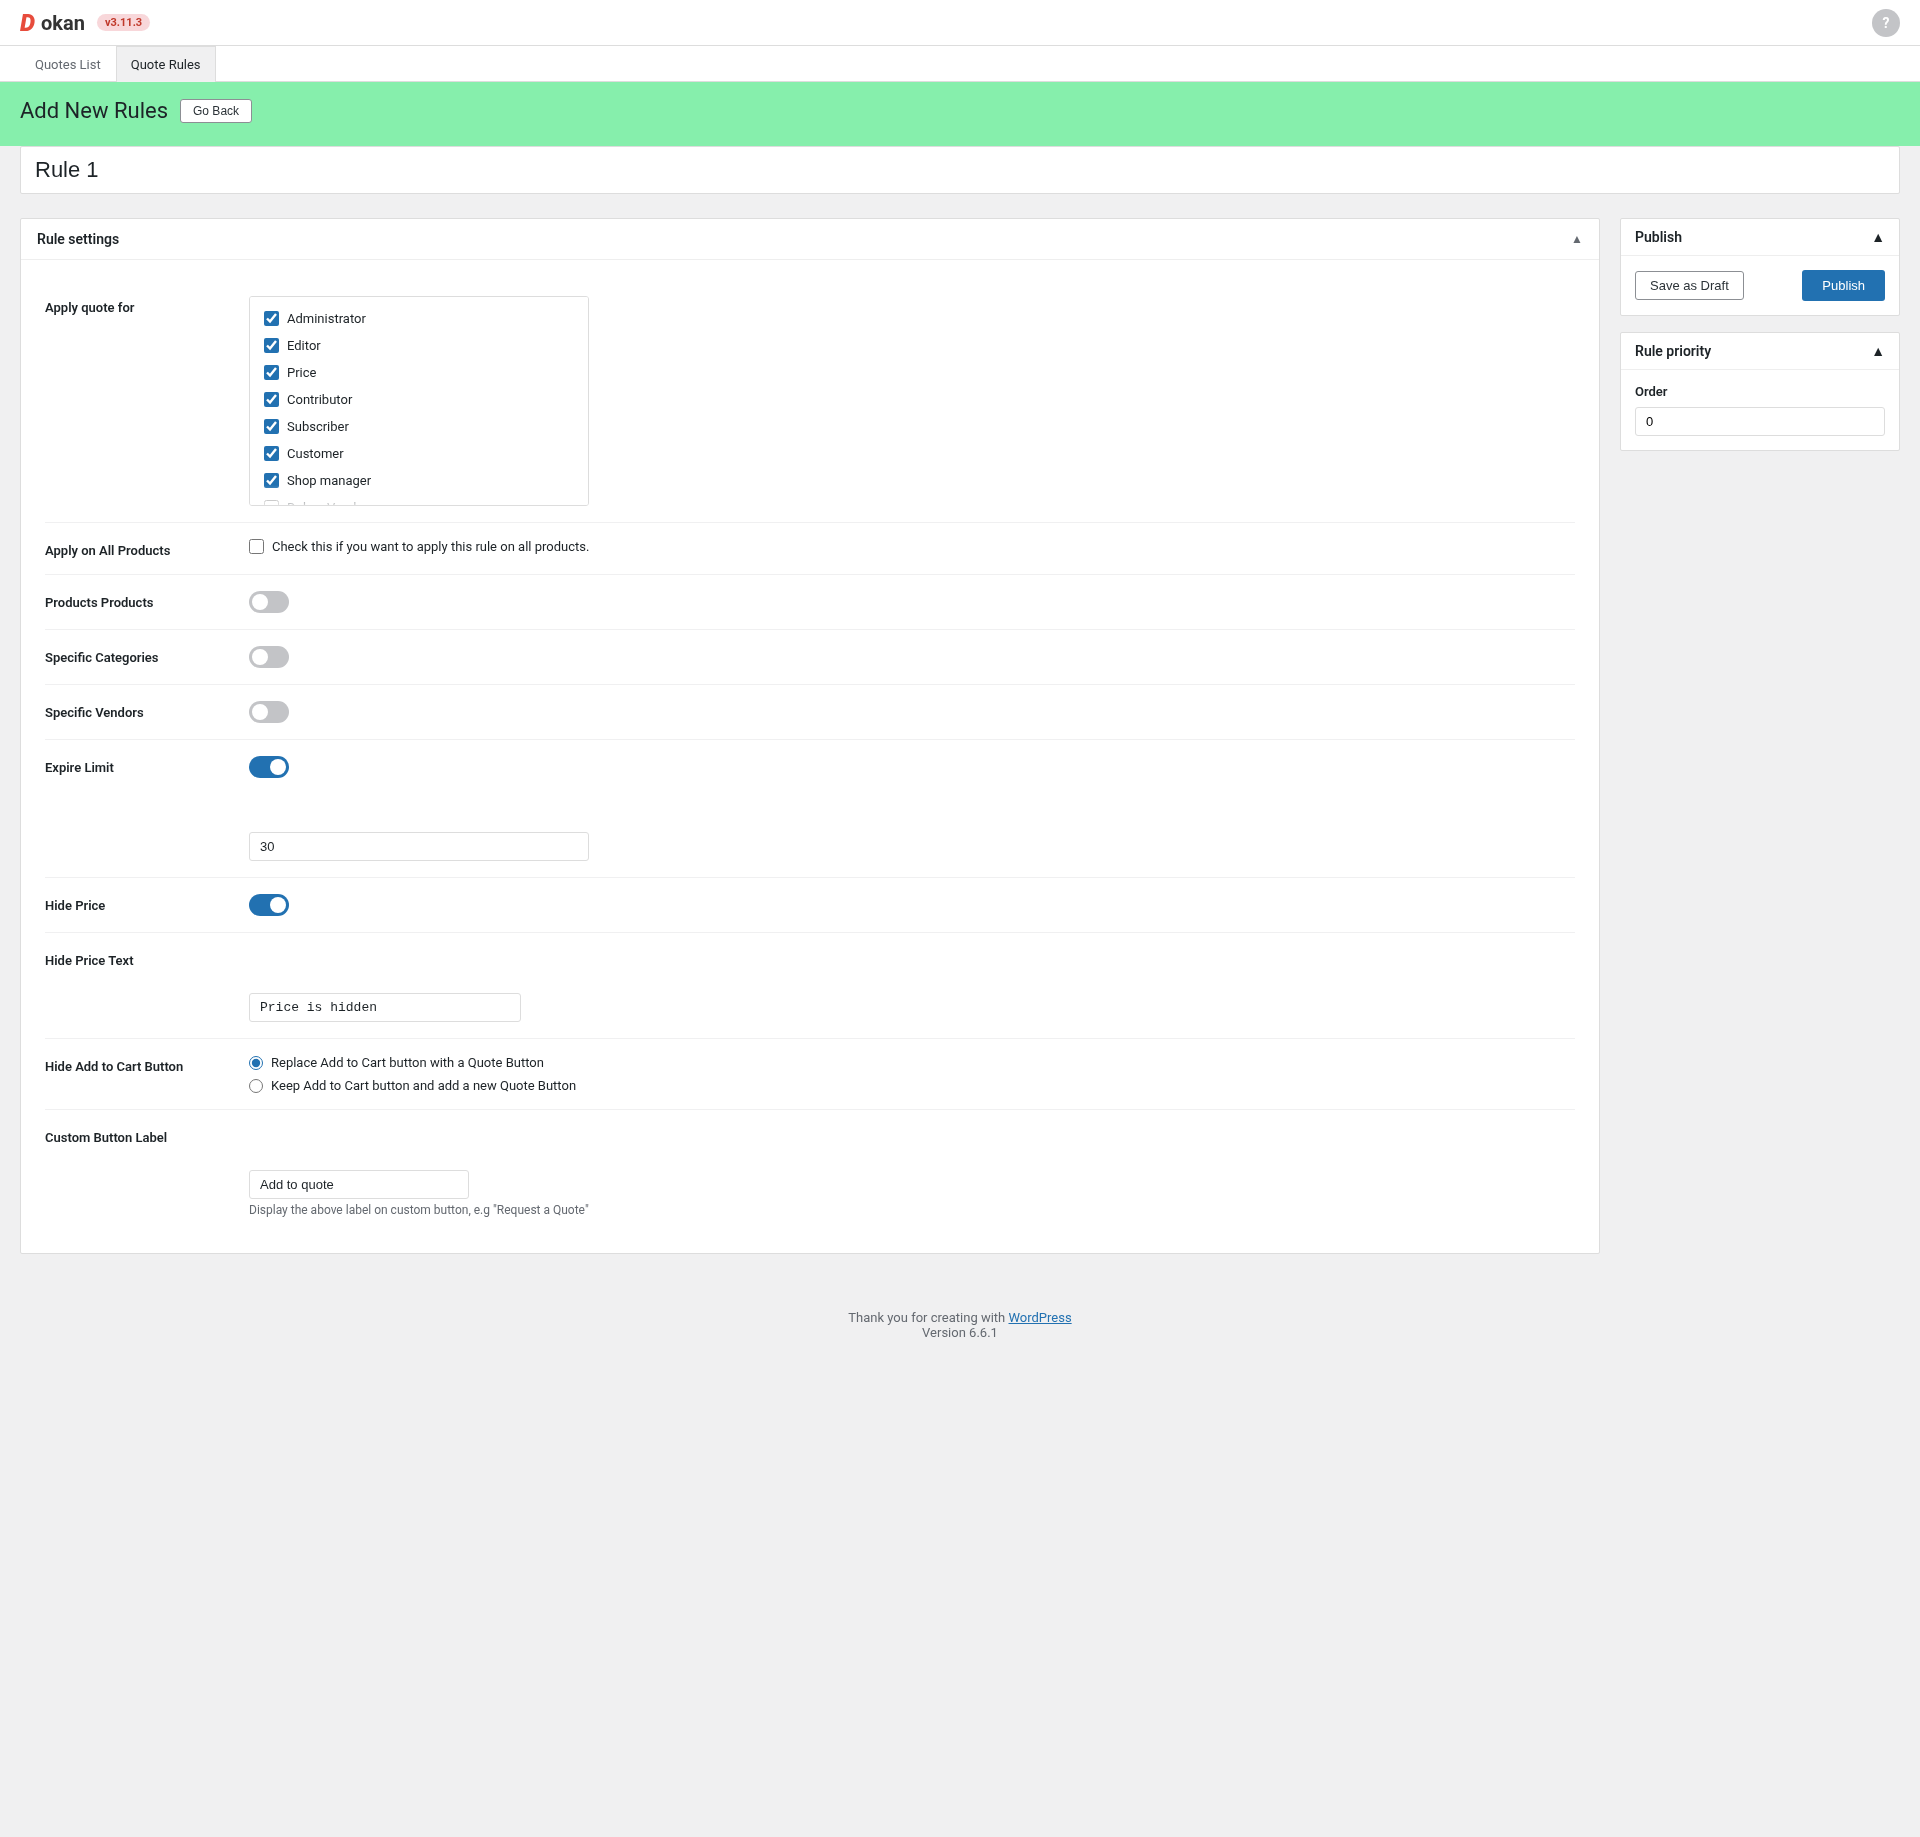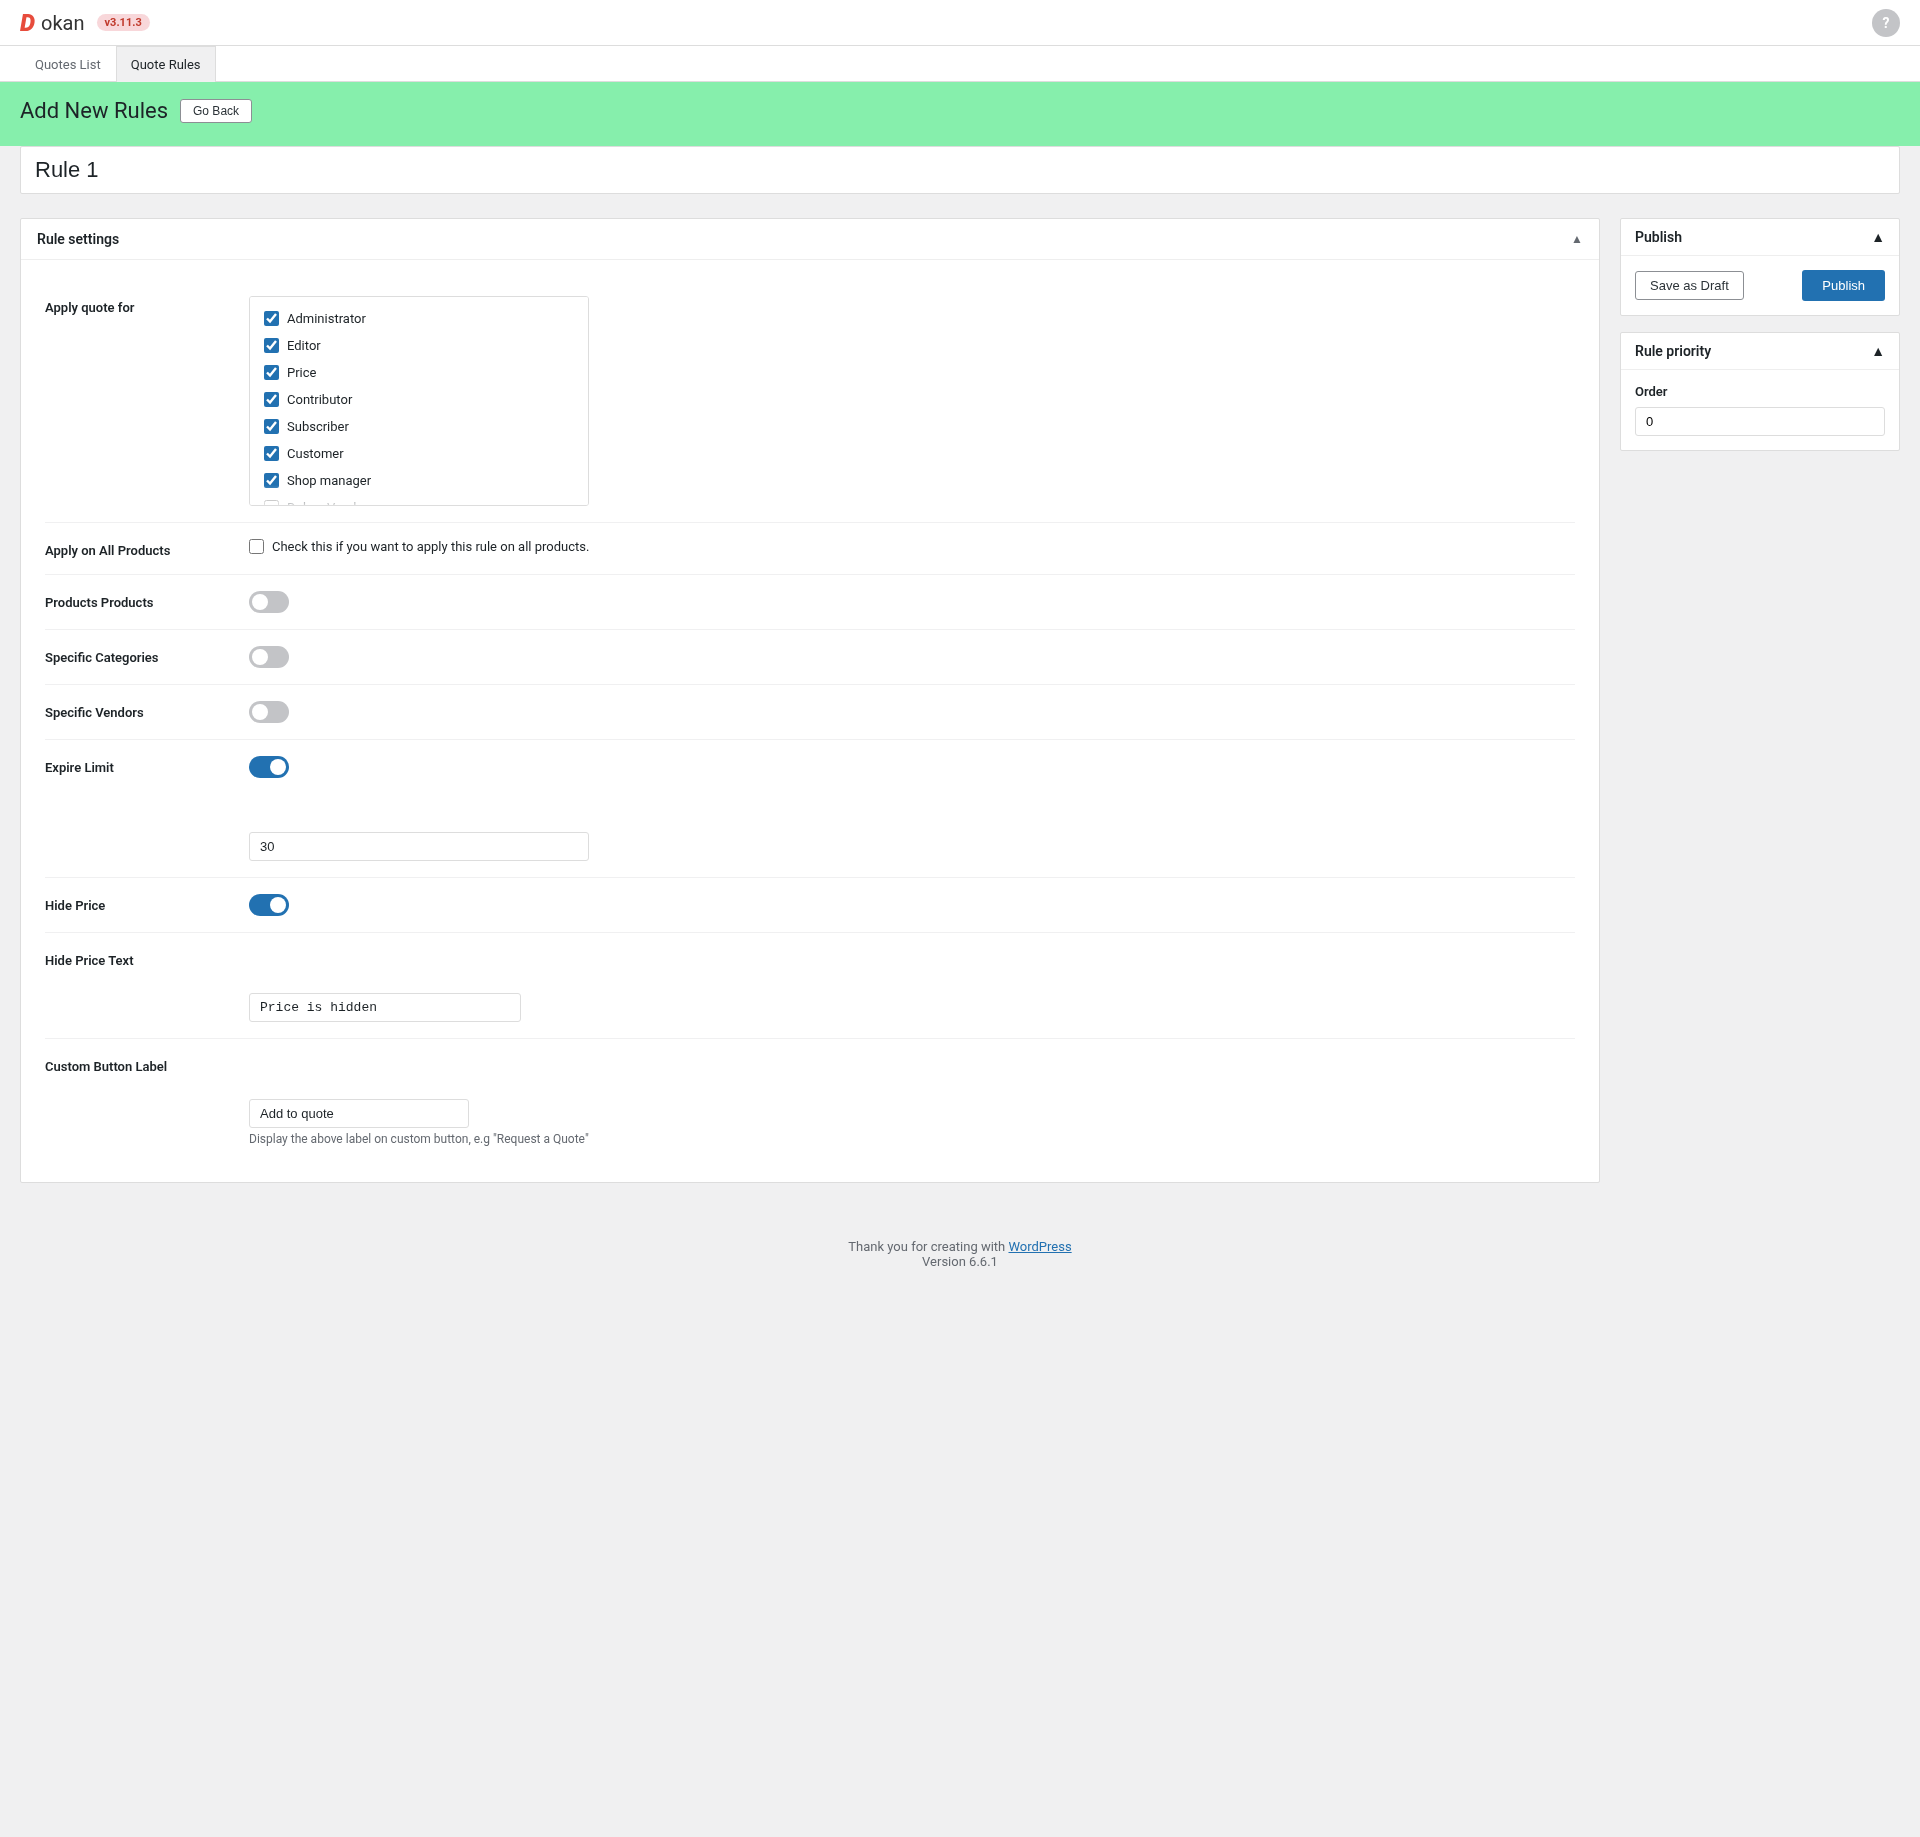--- a/index.html
+++ b/index.html
@@ -2,21 +2,21 @@
 <html><head>
   <meta charset="utf-8">
   <style>
     * { box-sizing: border-box; margin: 0; padding: 0; }
     body { font-family: -apple-system, BlinkMacSystemFont, "Segoe UI", Roboto, sans-serif; font-size: 13px; background: #f0f0f1; color: #1d2327; }
 
     
     .header { background: #fff; border-bottom: 1px solid #ddd; padding: 0 20px; display: flex; align-items: center; height: 46px; }
     .header-logo { font-size: 20px; font-weight: bold; color: #333; display: flex; align-items: center; gap: 6px; }
     .header-logo span.d { color: #e74c3c; font-style: italic; font-size: 24px; font-weight: 900; }
-    .header-logo span.okan { color: #333; font-size: 20px; font-weight: 400; }
+    .header-logo span.okan { color: #333; font-size: 20px; font-weight: 700; }
     .version-badge { background: #f8d7da; color: #c0392b; border-radius: 10px; padding: 2px 8px; font-size: 11px; margin-left: 6px; }
     .header-right { margin-left: auto; }
     .help-icon { width: 28px; height: 28px; border-radius: 50%; background: #c3c4c7; display: flex; align-items: center; justify-content: center; color: #fff; font-weight: bold; font-size: 14px; cursor: pointer; }
 
     
     .nav-tabs { background: #fff; border-bottom: 1px solid #ddd; padding: 0 20px; display: flex; gap: 0; }
     .nav-tab { padding: 10px 14px; font-size: 13px; cursor: pointer; border: 1px solid transparent; border-bottom: none; margin-bottom: -1px; text-decoration: none; color: #646970; background: transparent; }
     .nav-tab.active { background: #f0f0f1; border-color: #ddd; border-bottom-color: #f0f0f1; color: #1d2327; }
 
     
@@ -239,20 +239,35 @@
           </div>
         </div>
 
         <div class="form-row">
           <div class="form-label">Hide Price Text</div>
           <div class="form-control">
             <input class="text-input" type="text" style="width: 272px; font-family: Liberation Mono, monospace;" value="Price is hidden">
           </div>
         </div>
 
+        <div class="form-row">
+          <div class="form-label">Hide Add to Cart Button</div>
+          <div class="form-control">
+            <div class="radio-group">
+              <div class="radio-item">
+                <input type="radio" name="hide_cart" id="radio-replace" checked="" style="">
+                <label for="radio-replace">Replace Add to Cart button with a Quote Button</label>
+              </div>
+              <div class="radio-item">
+                <input type="radio" name="hide_cart" id="radio-keep" style="">
+                <label for="radio-keep">Keep Add to Cart button and add a new Quote Button</label>
+              </div>
+            </div>
+          </div>
+        </div>
 
         <div class="form-row">
           <div class="form-label">Custom Button Label</div>
           <div class="form-control">
             <input class="text-input" type="text" style="width: 220px;" value="Add to quote">
             <p class="helper-text">Display the above label on custom button, e.g "Request a Quote"</p>
           </div>
         </div>
 
       </div>

